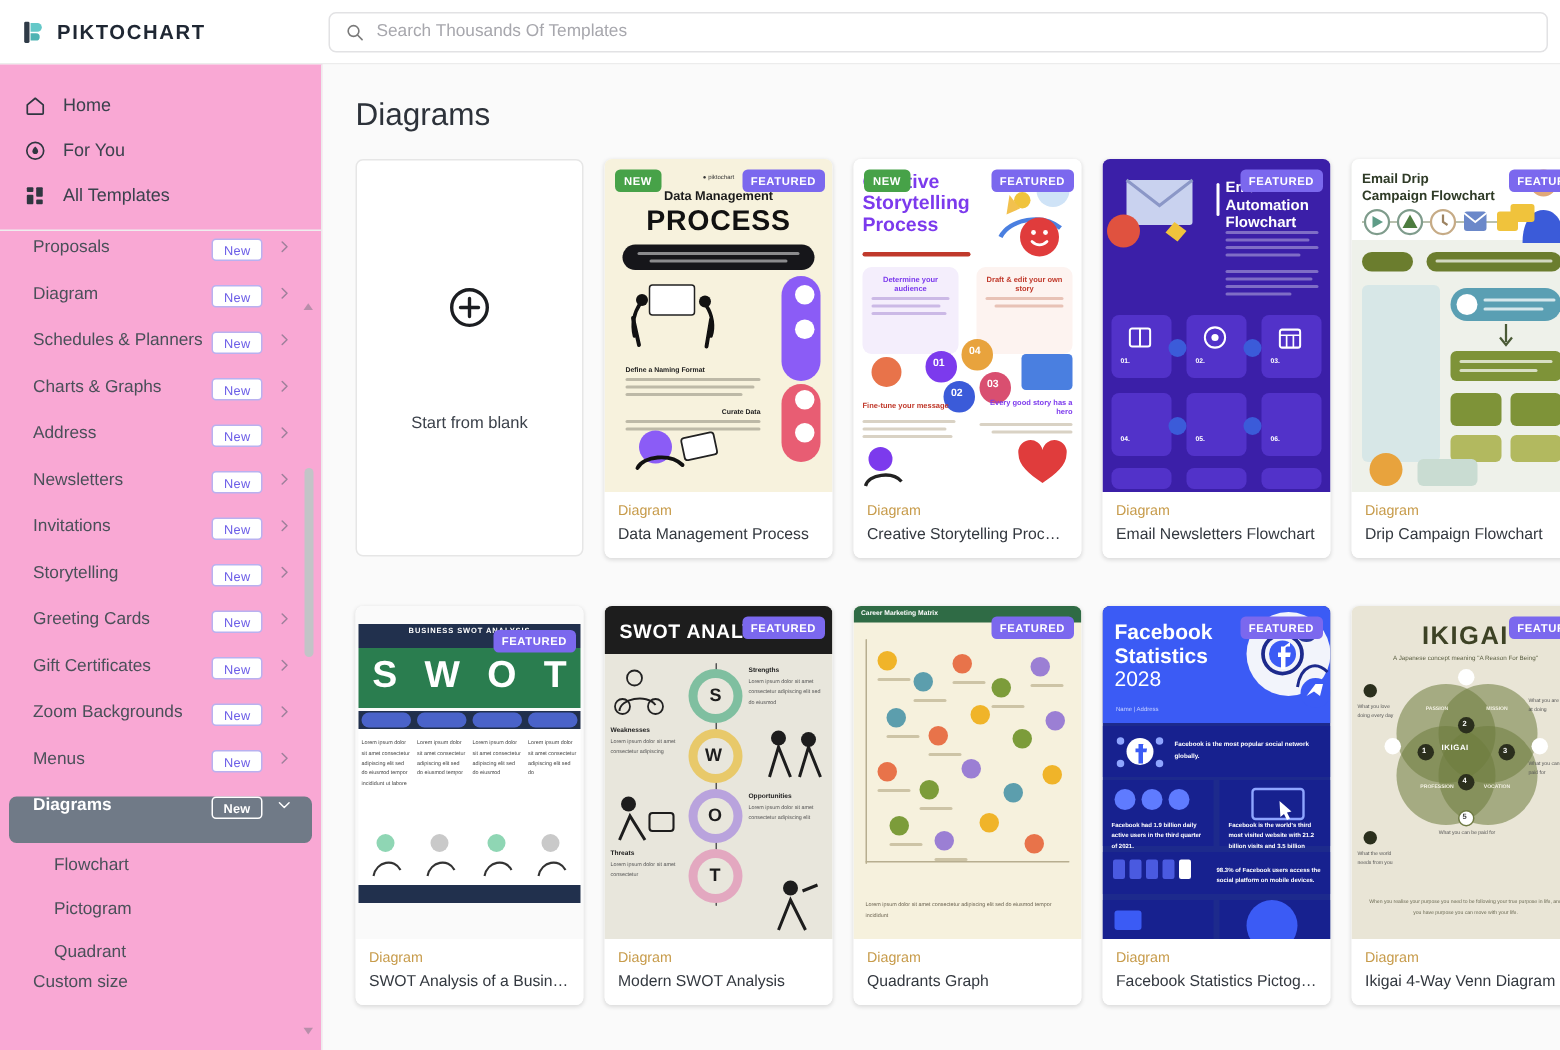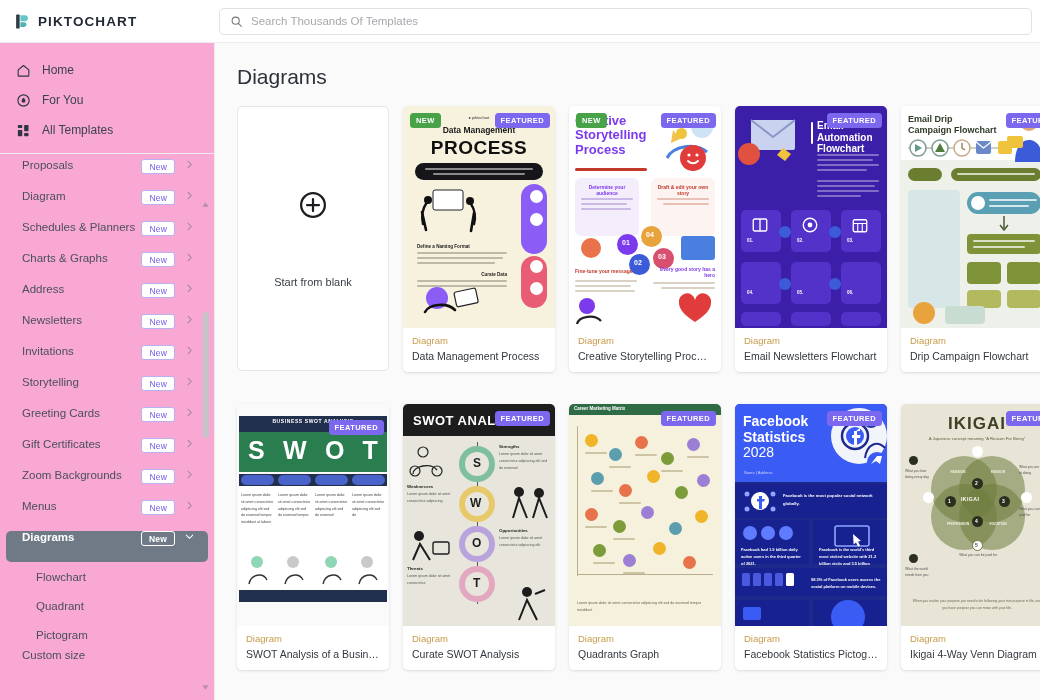--- a/index.html
+++ b/index.html
@@ -317,24 +317,24 @@
           <span class="badge-new">New</span>
           <svg class="chev" viewBox="0 0 24 24">
               <path d="M5 9l7 7 7-7" fill="none" stroke="#ffffff" stroke-width="2.2" stroke-linecap="round" stroke-linejoin="round"></path>
             </svg>
         </div>
 
         <div class="sub-row">
           <span>Flowchart</span>
         </div>
         <div class="sub-row">
+          <span>Pictogram</span>
+        </div>
+        <div class="sub-row">
           <span>Quadrant</span>
-        </div>
-        <div class="sub-row">
-          <span>Pictogram</span>
         </div>
 
         <div class="cat-row">
           <span class="cat-label">Custom size</span>
         </div>
 
         <div class="sb-track">
           <svg class="sb-arrow up" viewBox="0 0 10 10">
               <path d="M5 2.5L8.5 7.5h-7z" fill="#6b7078"></path>
             </svg>
@@ -662,21 +662,21 @@
                 <svg style="position:absolute;right:2px;bottom:4px" width="48" height="40" viewBox="0 0 48 40">
                   <circle cx="22" cy="10" r="5" fill="#1d1d1d"></circle>
                     <path d="M14 38l8-20 10 20" stroke="#1d1d1d" stroke-width="2" fill="none"></path>
                   <path d="M30 12l10-4" stroke="#1d1d1d" stroke-width="2"></path>
                 </svg>
               </div>
               <div class="badge featured">FEATURED</div>
             </div>
             <div class="meta">
               <div class="meta-type">Diagram</div>
-              <div class="meta-name">Curate SWOT Analysis</div>
+              <div class="meta-name">Modern SWOT Analysis</div>
             </div>
           </div>
 
           <div class="card row3">
             <div class="thumb" style="background:#f6f1dd;height:222px">
               <div class="tb">
                 <div style="position:absolute;left:0;right:0;top:0;height:11px;background:#2f6b45"></div>
                 <div style="position:absolute;left:5px;top:2px;font-size:4.5px;font-weight:bold;color:#fff">Career Marketing Matrix</div>
                 <div class="bar" style="left:8px;top:22px;width:1.2px;height:150px;background:#b7ae90"></div>
                 <div class="bar" style="left:8px;top:170px;width:136px;height:1.2px;background:#b7ae90"></div>

